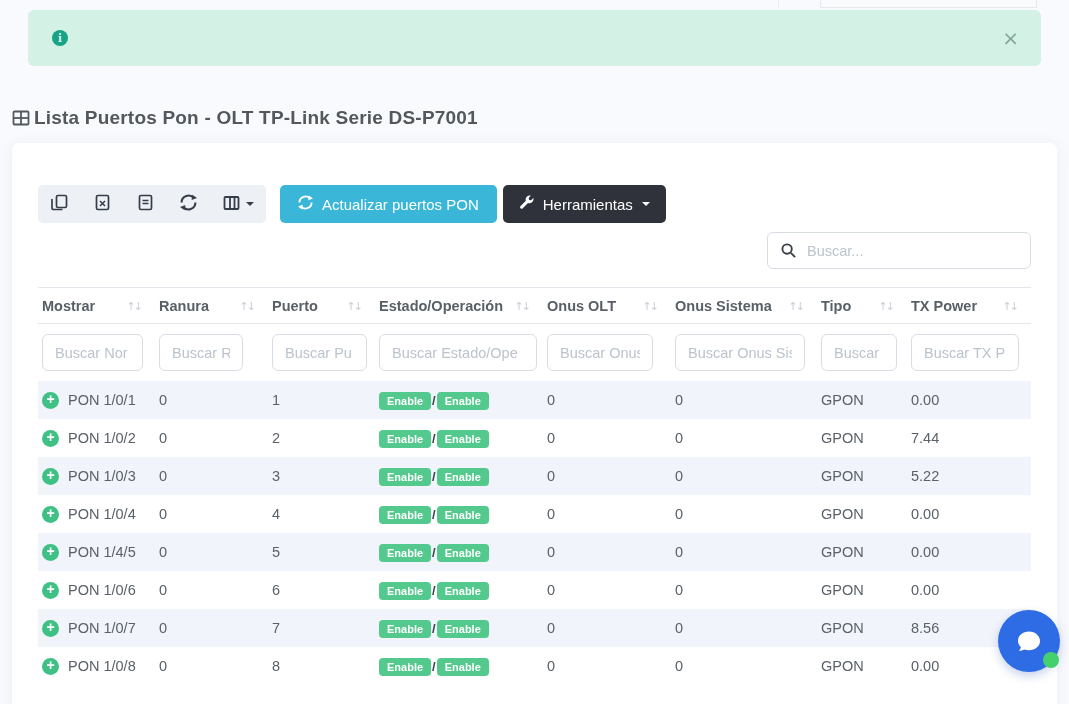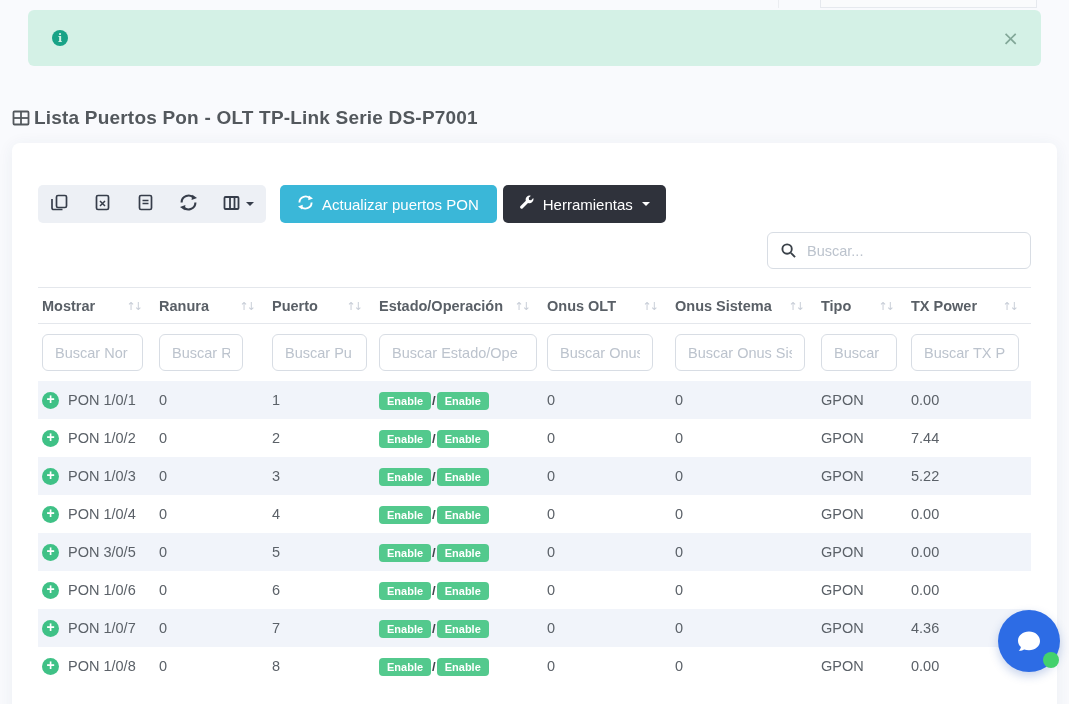--- a/index.html
+++ b/index.html
@@ -303,21 +303,21 @@
           <td><span class="badge">Enable</span><span class="slash">/</span><span class="badge">Enable</span></td>
           <td>0</td>
           <td>0</td>
           <td>GPON</td>
           <td>0.00</td>
         </tr>
         <tr>
           <td>
             <span class="name-cell">
               <span class="plus-icon">+</span>
-              <span>PON 3/0/5</span>
+              <span>PON 1/4/5</span>
             </span>
           </td>
           <td>0</td>
           <td>5</td>
           <td><span class="badge">Enable</span><span class="slash">/</span><span class="badge">Enable</span></td>
           <td>0</td>
           <td>0</td>
           <td>GPON</td>
           <td>0.00</td>
         </tr>
@@ -342,21 +342,21 @@
               <span class="plus-icon">+</span>
               <span>PON 1/0/7</span>
             </span>
           </td>
           <td>0</td>
           <td>7</td>
           <td><span class="badge">Enable</span><span class="slash">/</span><span class="badge">Enable</span></td>
           <td>0</td>
           <td>0</td>
           <td>GPON</td>
-          <td>4.36</td>
+          <td>8.56</td>
         </tr>
         <tr>
           <td>
             <span class="name-cell">
               <span class="plus-icon">+</span>
               <span>PON 1/0/8</span>
             </span>
           </td>
           <td>0</td>
           <td>8</td>

